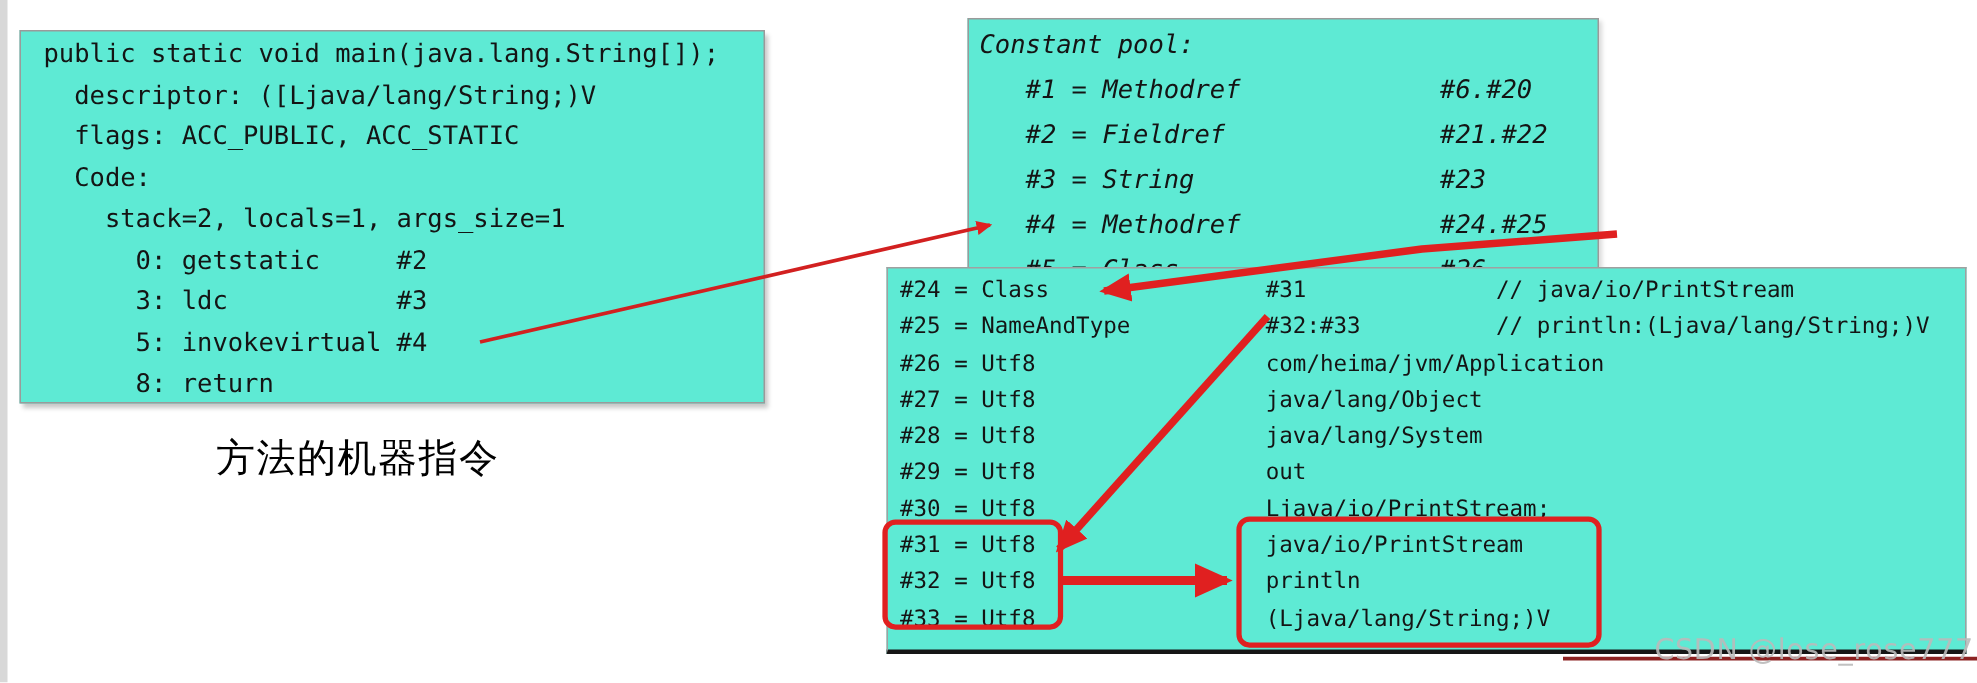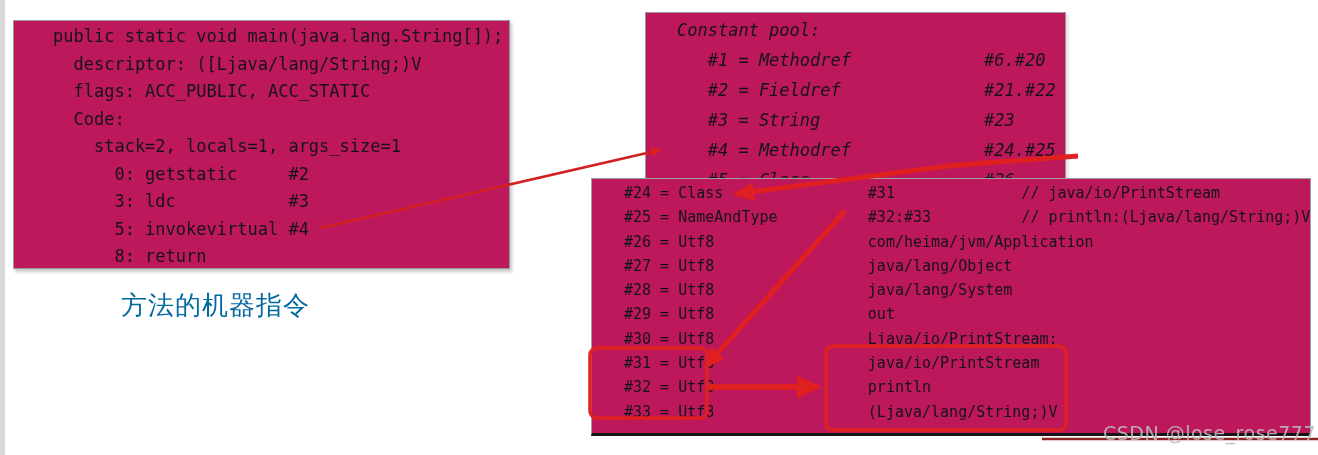--- a/index.html
+++ b/index.html
@@ -2,35 +2,35 @@
 <html><head>
 <meta charset="utf-8">
 <style>
   * { margin: 0; padding: 0; box-sizing: border-box; }
   html, body { width: 1318px; height: 455px; background: #ffffff; overflow: hidden; position: relative;
                font-family: "DejaVu Sans", "Liberation Sans", sans-serif; }
   .edge-strip { position: absolute; left: 0; top: 0; width: 5px; height: 455px; background: #d8d8d8; }
 
   pre.code { font-family: "DejaVu Sans Mono", "Liberation Mono", monospace; color: #141414; white-space: pre; }
 
-  .panel { position: absolute; background: #be185d; border: 1px solid #9a9a9a; padding-left: 24px; }
+  .panel { position: absolute; background: #5eead4; border: 1px solid #9a9a9a; }
 
   #left-panel { left: 13px; top: 20px; width: 497px; height: 249px; z-index: 1;
                 box-shadow: 2px 3px 3px rgba(0,0,0,0.22); }
   #left-panel pre { font-size: 17px; line-height: 27.5px; padding: 2px 0 0 15px; }
 
   #cp-panel { left: 645px; top: 12px; width: 421px; height: 186px; z-index: 1;
               box-shadow: 2px 2px 3px rgba(0,0,0,0.15); font-style: italic; }
   #cp-panel pre { font-size: 17px; line-height: 30px; padding: 2px 0 0 7px; }
 
   #detail-panel { left: 591px; top: 178px; width: 720px; height: 258px; z-index: 2;
                   border: 1px solid #a0a0a0; border-bottom: 3px solid #161616; }
   #detail-panel pre { font-size: 15px; line-height: 24.3px; padding: 2px 0 0 8px; }
 
-  #caption { position: absolute; left: 121px; top: 288px; font-size: 26px; color: #0369a1;
+  #caption { position: absolute; left: 144px; top: 288px; font-size: 26px; color: #000000;
              letter-spacing: 1px; z-index: 1; }
 
   #annotations { position: absolute; left: 0; top: 0; width: 1318px; height: 455px;
                  z-index: 5; pointer-events: none; }
 
   #watermark { position: absolute; right: 2px; top: 422px; font-size: 19px;
                color: rgba(186,186,186,0.9); z-index: 6; letter-spacing: 0.5px; }
 </style>
 </head>
 <body>

